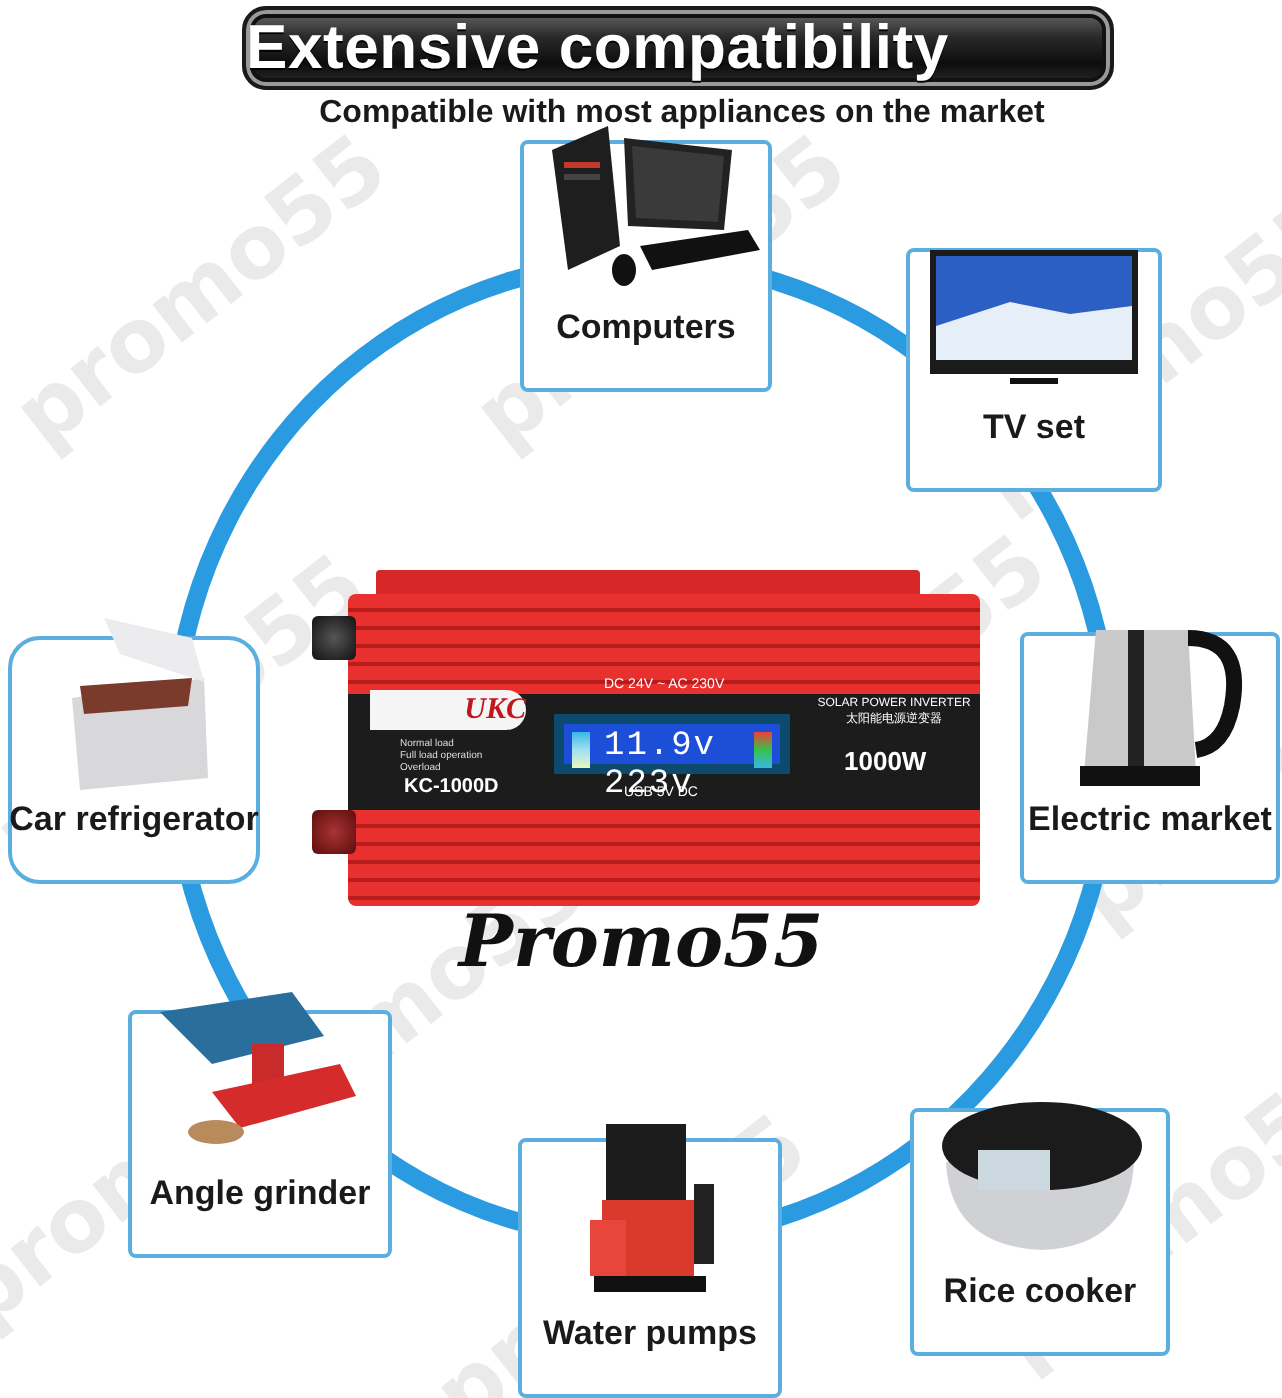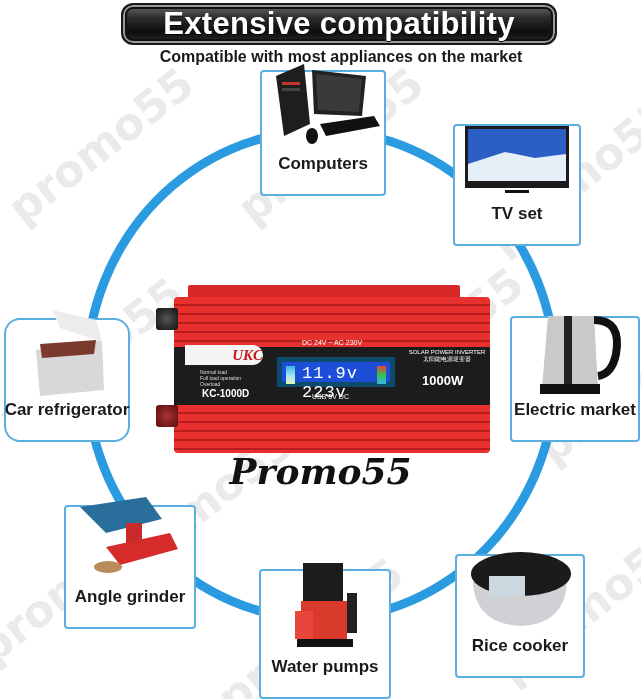--- a/index.html
+++ b/index.html
@@ -8,21 +8,21 @@
 
   .stage { position: absolute; left: 0; top: 0; width: 641px; height: 699px; overflow: hidden; }
 
   
   .banner {
     position: absolute; left: 121px; top: 3px; width: 436px; height: 42px;
     border-radius: 12px;
     background: linear-gradient(#6a6a6a 0%, #2a2a2a 35%, #0d0d0d 70%, #2b2b2b 100%);
     border: 2px solid #1a1a1a;
     box-shadow: inset 0 0 0 2px #9a9a9a, inset 0 0 0 4px #111;
-    display: flex; align-items: center; justify-content: center;
+    display: flex; align-items: center; 
   }
   .banner-title {
     color: #ffffff; font-weight: bold; font-size: 31px; letter-spacing: 0.3px;
     font-family: "Liberation Sans", sans-serif;
     text-shadow: 0 1px 0 #000;
   }
   .subtitle {
     position: absolute; left: 0; width: 641px; top: 48px; text-align: center;
     font-size: 16px; font-weight: bold; color: #1a1a1a; padding-left: 41px;
   }

